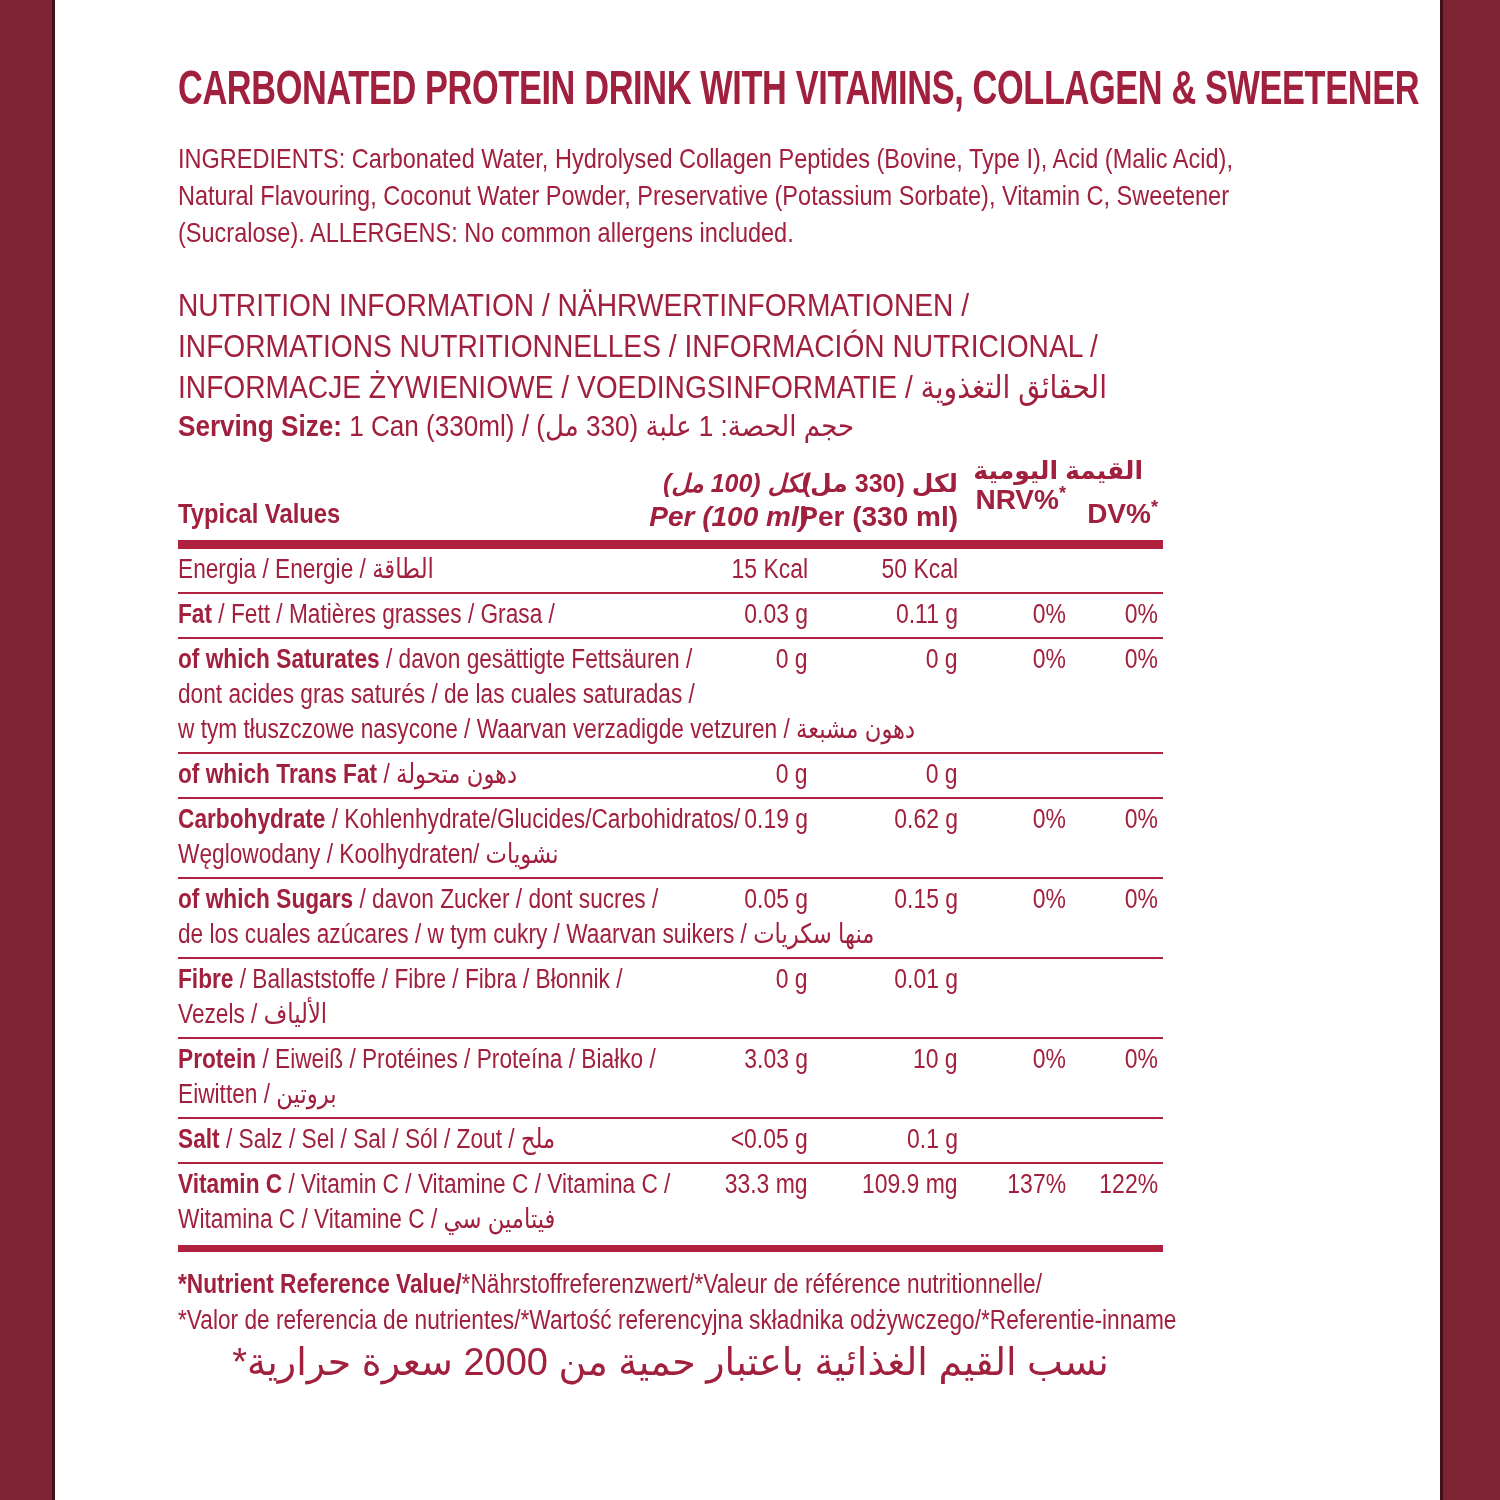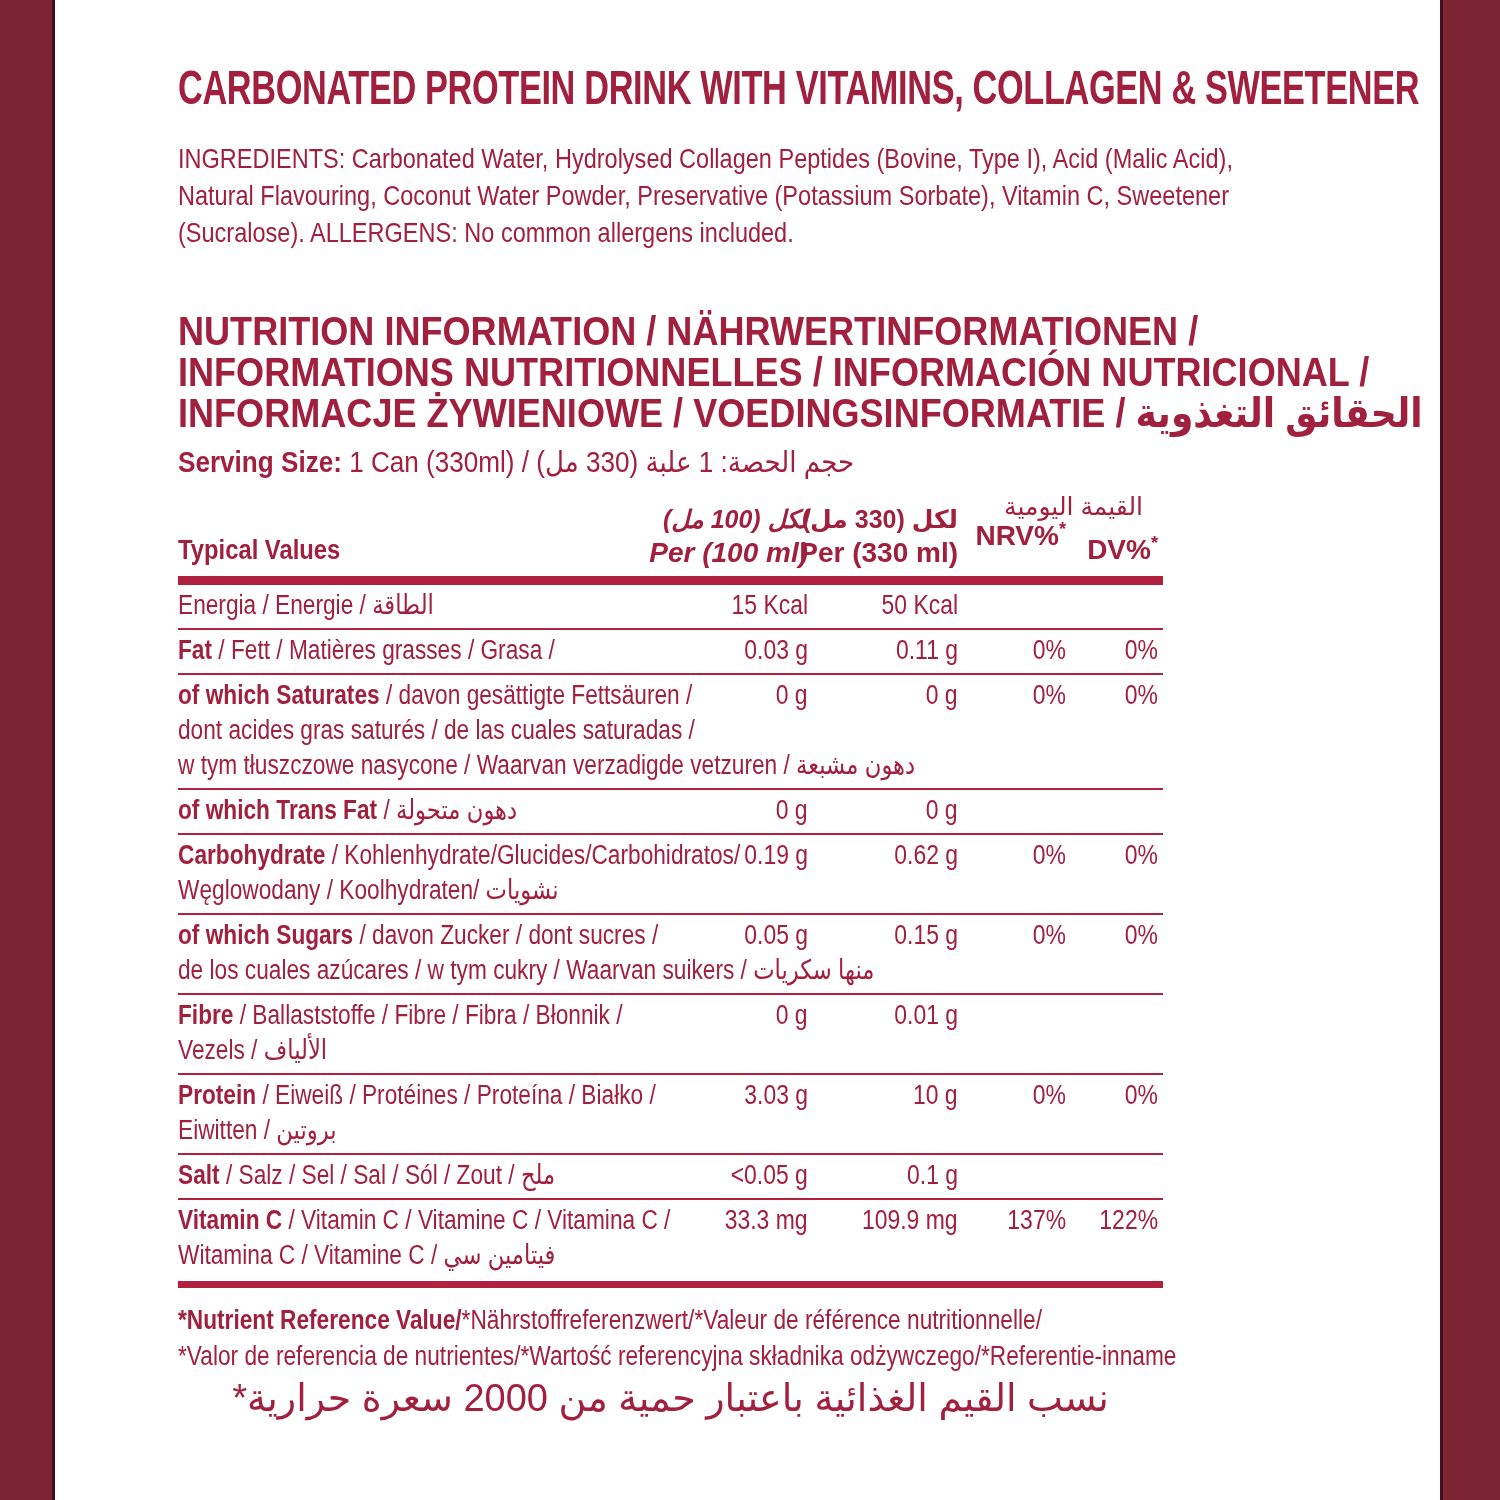--- a/index.html
+++ b/index.html
@@ -25,35 +25,35 @@
   .title{
     margin-top:60px;font-size:49px;font-weight:bold;line-height:54px;
     white-space:nowrap;transform:scaleX(0.70);transform-origin:0 0;
     letter-spacing:-0.5px;
   }
 
   .ingredients{margin-top:26px;font-size:28px;line-height:37px;}
   .ingredients .line{white-space:nowrap;}
   .ingredients .line > span{display:inline-block;transform:scaleX(0.84);transform-origin:0 50%;white-space:nowrap;}
 
-  .nutri-header{margin-top:60px;font-size:41px;font-weight:bold;line-height:41px;}
+  .nutri-header{margin-top:34px;font-size:32px;font-weight:normal;line-height:41px;}
   .nutri-header .line > span{display:inline-block;transform:scaleX(0.88);transform-origin:0 50%;white-space:nowrap;}
 
-  .serving{margin-top:10px;font-size:29px;line-height:36px;white-space:nowrap;}
+  .serving{font-size:29px;line-height:36px;white-space:nowrap;}
   .serving > span{display:inline-block;transform:scaleX(0.90);transform-origin:0 50%;white-space:nowrap;}
   .serving .b{font-weight:bold;}
 
   .ntable{width:985px;margin-top:10px;}
   .thead{position:relative;height:80px;font-size:28px;font-weight:bold;}
   .thead .typical{position:absolute;left:0;bottom:4px;transform:scaleX(0.85);transform-origin:0 100%;white-space:nowrap;}
   .hcol{position:absolute;bottom:0;text-align:right;line-height:34px;}
   .hcol .ar{font-size:25px;font-weight:bold;}
   .hcol.h100{right:355px;font-style:italic;}
   .hcol.h330{right:205px;}
-  .daily-ar{position:absolute;right:20px;top:2px;font-size:25px;font-weight:normal;}
+  .daily-ar{position:absolute;right:20px;top:2px;font-size:25px;font-weight:bold;}
   .hnrv{position:absolute;right:97px;bottom:18px;}
   .hdv{position:absolute;right:5px;bottom:4px;}
   sup{font-size:0.65em;}
 
   .thick-rule{height:9px;background:var(--rule);margin-top:6px;}
   .thick-rule.bottom{height:7px;margin-top:3px;}
 
   .row{border-top:2px solid var(--rule);padding:3px 0 5px;}
   .row:first-child{border-top:none;}
   .row-line{position:relative;font-size:27px;line-height:35px;min-height:35px;white-space:nowrap;}

